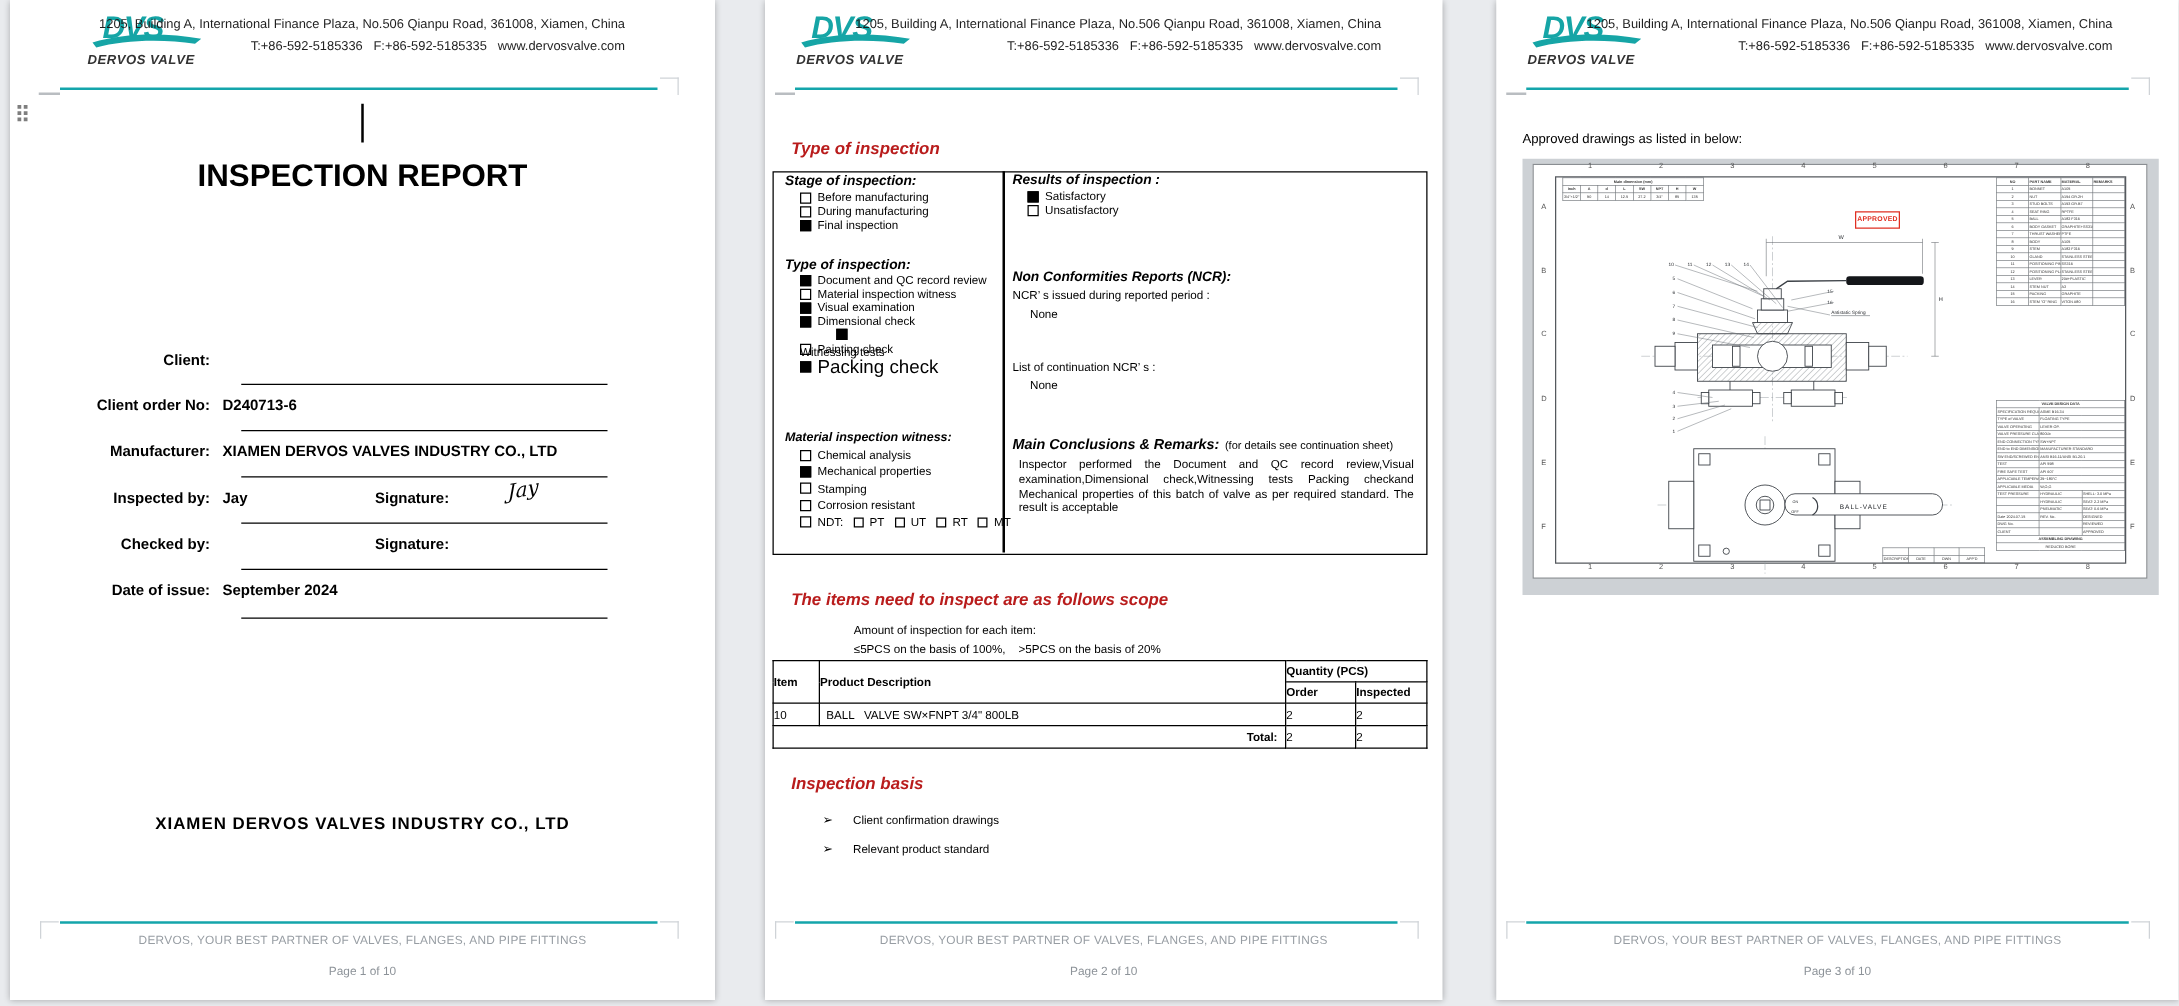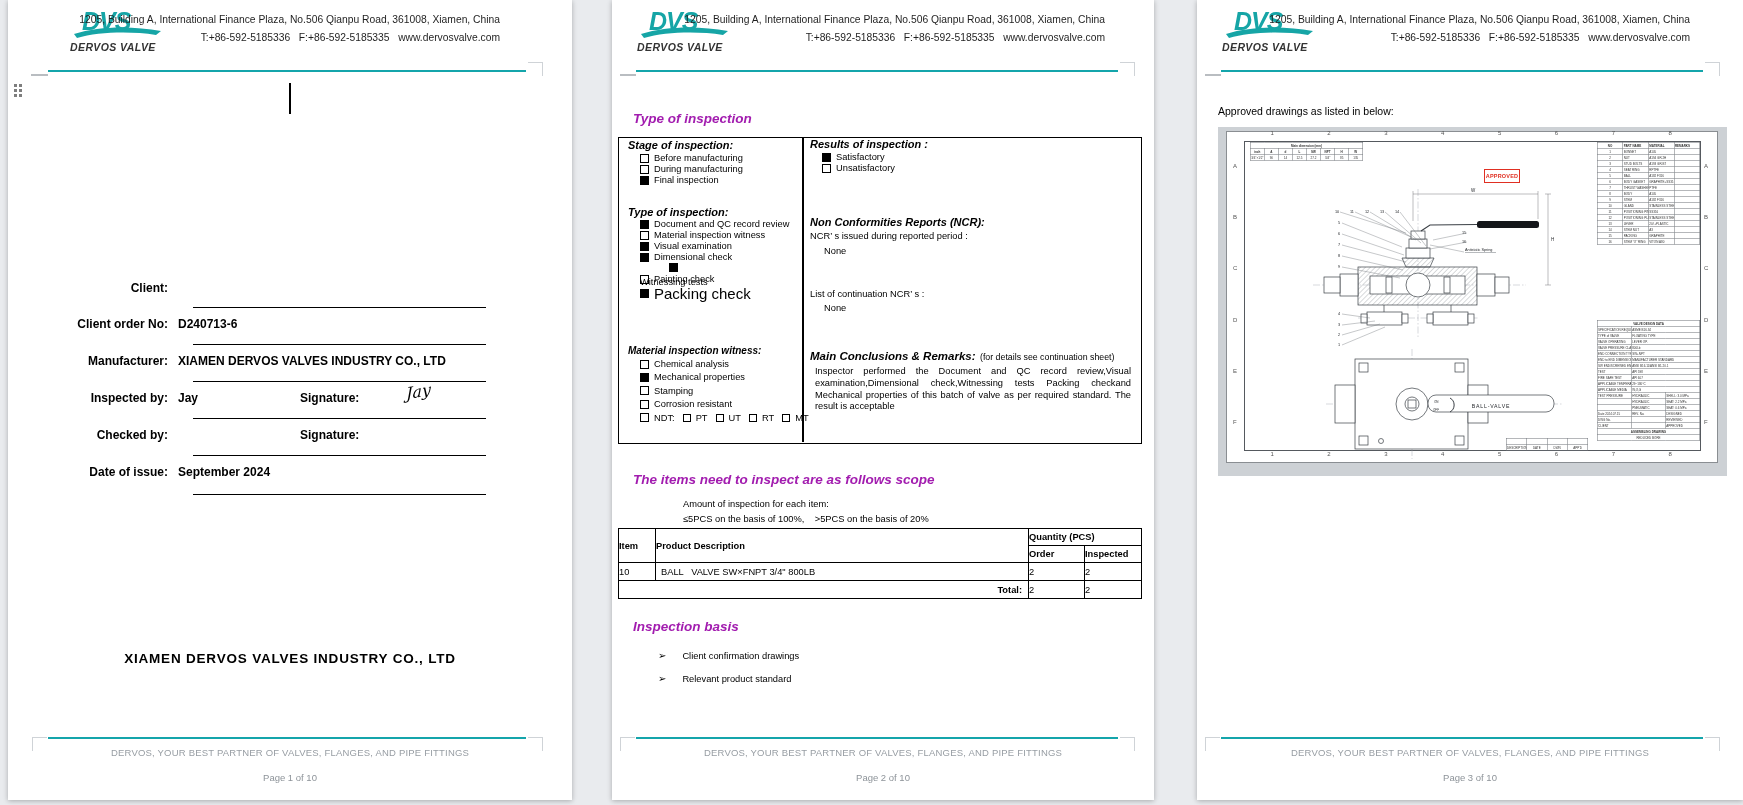--- a/index.html
+++ b/index.html
@@ -17,21 +17,21 @@
   .ftr-rule{position:absolute;top:737px;height:2px;background:#14a5ab;}
   .crop{position:absolute;width:14px;height:13px;}
   .crop.hr{border-top:1px solid #cfd3d7;border-right:1px solid #cfd3d7;top:62px;}
   .crop.fl{border-top:1px solid #cfd3d7;border-left:1px solid #cfd3d7;top:737px;}
   .crop.fr{border-top:1px solid #cfd3d7;border-right:1px solid #cfd3d7;top:737px;}
   .ftr-tag{position:absolute;top:747px;left:0;width:100%;text-align:center;font-size:9.5px;color:#979da3;letter-spacing:.2px;}
   .ftr-page{position:absolute;top:772px;left:0;width:100%;text-align:center;font-size:9.5px;color:#8d9399;}
   .logo{position:absolute;top:8px;width:95px;}
   .logo-sub{font-size:10.5px;font-weight:800;font-style:italic;color:#333;letter-spacing:.4px;margin-top:-3px;}
   .p-title{position:absolute;top:127px;left:0;width:100%;text-align:center;font-size:25px;font-weight:700;color:#000;}
-  .sec-h{position:absolute;font-size:13.5px;font-weight:700;font-style:italic;color:#a21caf;}
+  .sec-h{position:absolute;font-size:13.5px;font-weight:700;font-style:italic;color:#b91c1c;}
   .small-note{position:absolute;font-size:9.3px;color:#000;}
   .box-title{font-weight:700;font-style:italic;font-size:11px;}
   #items-table{position:absolute;left:6px;top:528px;border-collapse:collapse;table-layout:fixed;}
   #items-table td{border:1.2px solid #000;font-size:9.3px;padding:0;overflow:hidden;}
   #items-table .hd{font-weight:700;}
   #dim-inner table,#parts-inner table,#design-inner table,#rev-inner table{border-collapse:collapse;table-layout:fixed;width:100%;}
   #dim-inner td,#parts-inner td,#design-inner td,#rev-inner td{border:1px solid #6a6f74;font-size:6px;color:#333;padding:0 1px;white-space:nowrap;overflow:hidden;height:11px;text-align:center;}
   #parts-inner td{text-align:left;}
   #design-inner td{text-align:left;}
   .scaled{transform:scale(.5);transform-origin:0 0;}
@@ -70,20 +70,21 @@
   <div class="handle">
       <span></span>
       <span></span>
       <span></span>
       <span></span>
       <span></span>
       <span></span>
     </div>
   <div class="cursor-bar"></div>
 
+  <div class="p-title">INSPECTION REPORT</div>
   <div class="abs" id="p1-fields" style="left:0;top:0;width:564px;height:800px;">
       <div style="position: absolute; left: 0px; top: 281px; width: 160px; text-align: right; font-weight: 700; font-size: 12px;">Client:</div>
       <div style="position: absolute; left: 185px; top: 307px; width: 293px; height: 1.2px; background: rgb(0, 0, 0);"></div>
       <div style="position: absolute; left: 0px; top: 317px; width: 160px; text-align: right; font-weight: 700; font-size: 12px;">Client order No:</div>
       <div style="position: absolute; left: 170px; top: 317px; font-weight: 700; font-size: 12px;">D240713-6</div>
       <div style="position: absolute; left: 185px; top: 344px; width: 293px; height: 1.2px; background: rgb(0, 0, 0);"></div>
       <div style="position: absolute; left: 0px; top: 354px; width: 160px; text-align: right; font-weight: 700; font-size: 12px;">Manufacturer:</div>
       <div style="position: absolute; left: 170px; top: 354px; font-weight: 700; font-size: 12px;">XIAMEN DERVOS VALVES INDUSTRY CO., LTD</div>
       <div style="position: absolute; left: 185px; top: 381px; width: 293px; height: 1.2px; background: rgb(0, 0, 0);"></div>
       <div style="position: absolute; left: 0px; top: 391px; width: 160px; text-align: right; font-weight: 700; font-size: 12px;">Inspected by:</div>

